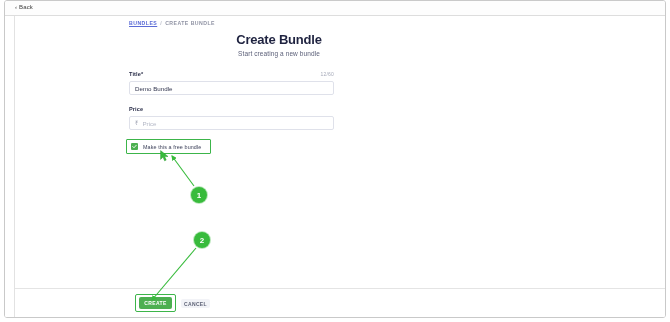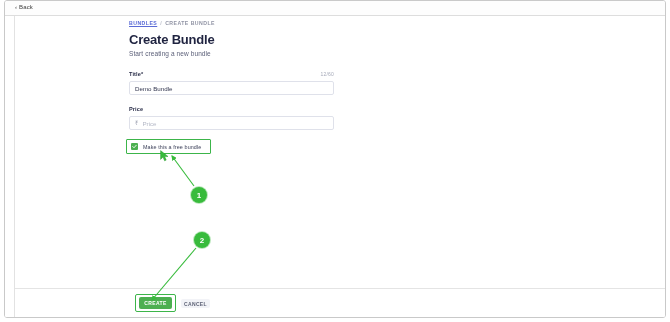--- a/index.html
+++ b/index.html
@@ -62,20 +62,21 @@
   }
 
   
   .app-body {
     position: absolute;
     left: 0;
     top: 15px;
     right: 0;
     bottom: 0;
     background: #ffffff;
+    text-align: center;
   }
   .left-rail {
     position: absolute;
     left: 0;
     top: 0;
     width: 10px;
     height: 100%;
     background: #ffffff;
     border-right: 1px solid #e2e2e2;
     box-sizing: border-box;

